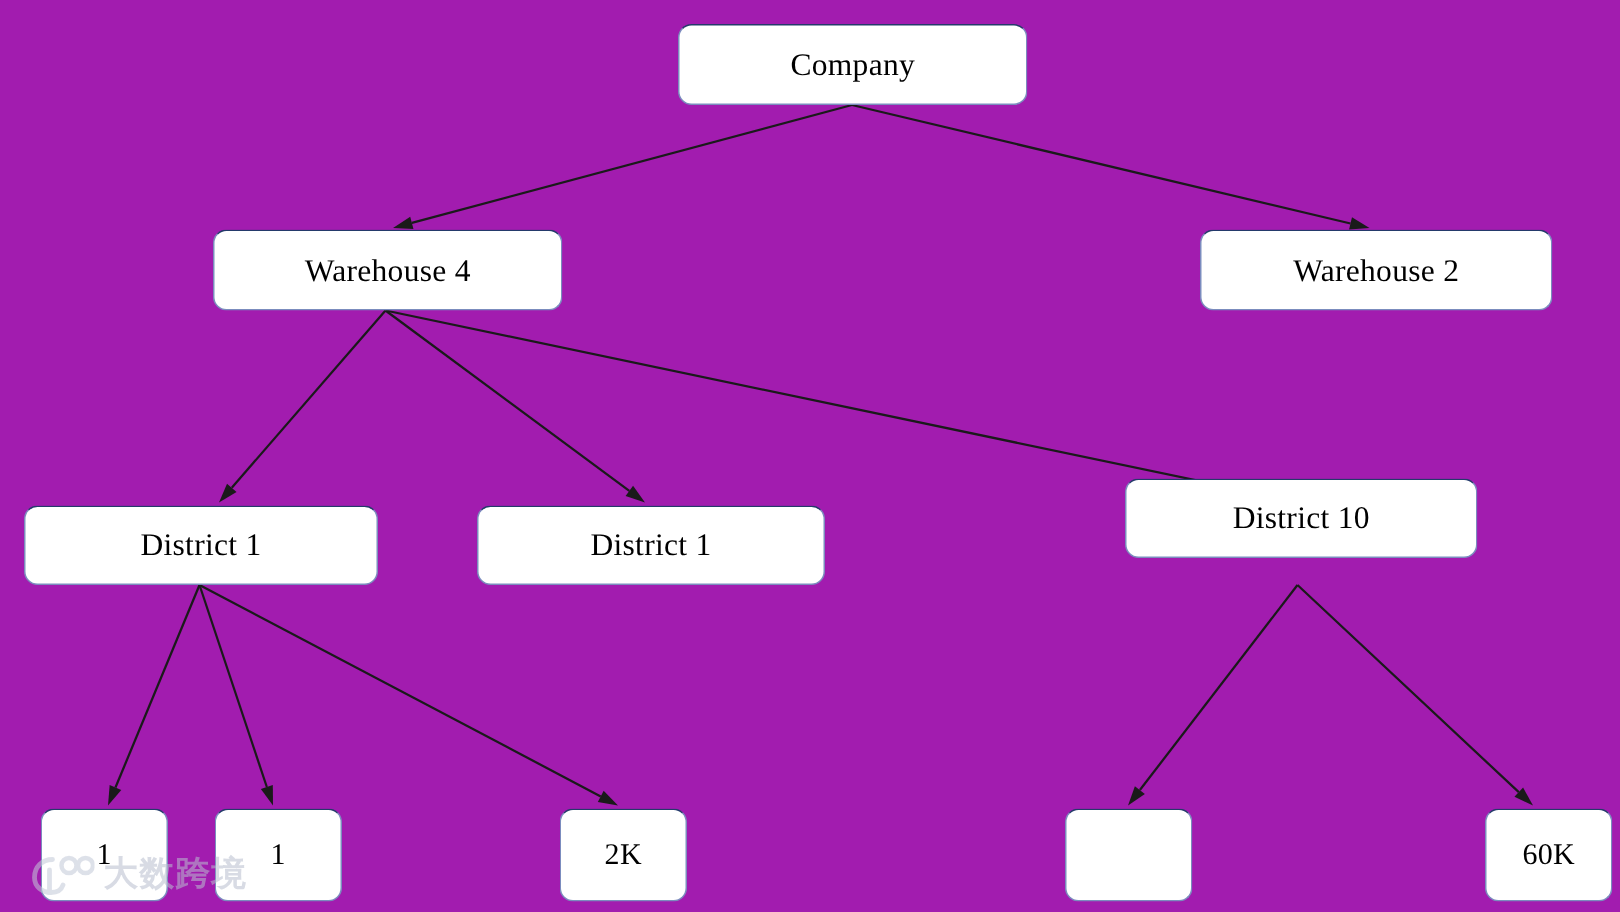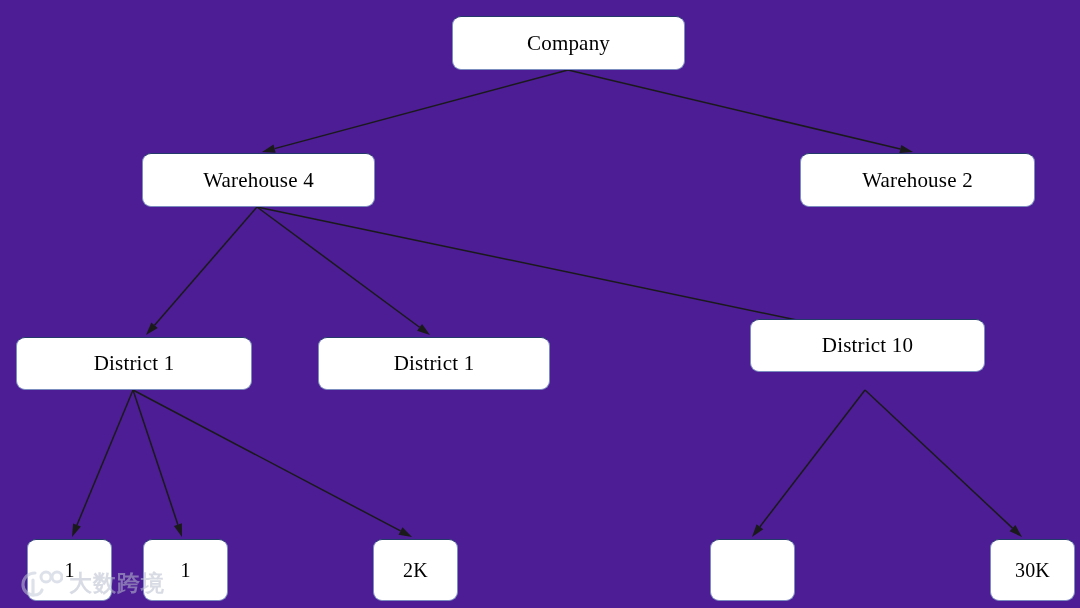--- a/index.html
+++ b/index.html
@@ -4,21 +4,21 @@
 <style>
   html, body {
     margin: 0;
     padding: 0;
     background: #ffffff;
   }
   #canvas {
     position: relative;
     width: 1080px;
     height: 608px;
-    background: #4c1d95;
+    background: #a21caf;
     overflow: hidden;
     font-family: "Liberation Serif", "DejaVu Serif", serif;
   }
   #edges {
     position: absolute;
     left: 0;
     top: 0;
     width: 1080px;
     height: 608px;
     pointer-events: none;
@@ -144,21 +144,21 @@
       <div class="node leaf" style="left: 143px; top: 539px; width: 85px; height: 62px; border-color: rgb(36, 58, 107) rgb(123, 140, 190) rgb(123, 140, 190);">
         <span class="node-label">1</span>
       </div>
       <div class="node leaf" style="left: 373px; top: 539px; width: 85px; height: 62px; border-color: rgb(36, 58, 107) rgb(123, 140, 190) rgb(123, 140, 190);">
         <span class="node-label">2K</span>
       </div>
       <div class="node leaf" style="left: 710px; top: 539px; width: 85px; height: 62px; border-color: rgb(36, 58, 107) rgb(123, 140, 190) rgb(123, 140, 190);">
         <span class="node-label"></span>
       </div>
       <div class="node leaf" style="left: 990px; top: 539px; width: 85px; height: 62px; border-color: rgb(36, 58, 107) rgb(123, 140, 190) rgb(123, 140, 190);">
-        <span class="node-label">30K</span>
+        <span class="node-label">60K</span>
       </div>
     </div>
 
   <div id="watermark">
     <svg class="wm-logo" width="44" height="30" viewBox="0 0 44 30">
       <path d="M16 5 C9 5 4 10 4 17 C4 23 9 27 15 27 C19 27 22 25 23 22" fill="none" stroke="#c3c9d8" stroke-width="3.2" stroke-linecap="round"></path>
       <path d="M14 12 L14 27" fill="none" stroke="#c3c9d8" stroke-width="3.2" stroke-linecap="round"></path>
       <circle cx="27" cy="9" r="5" fill="none" stroke="#c3c9d8" stroke-width="3"></circle>
       <circle cx="38" cy="9" r="5" fill="none" stroke="#c3c9d8" stroke-width="3"></circle>
     </svg>

